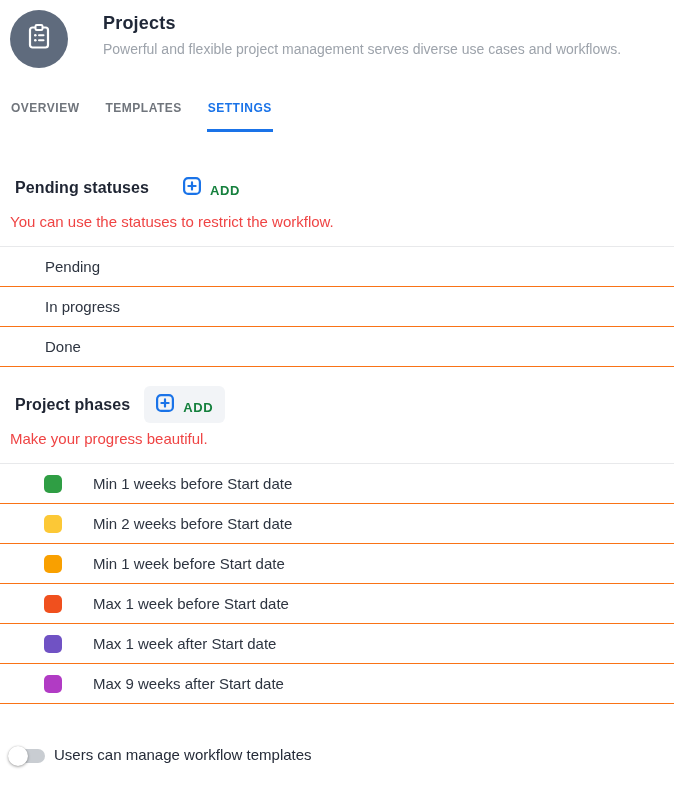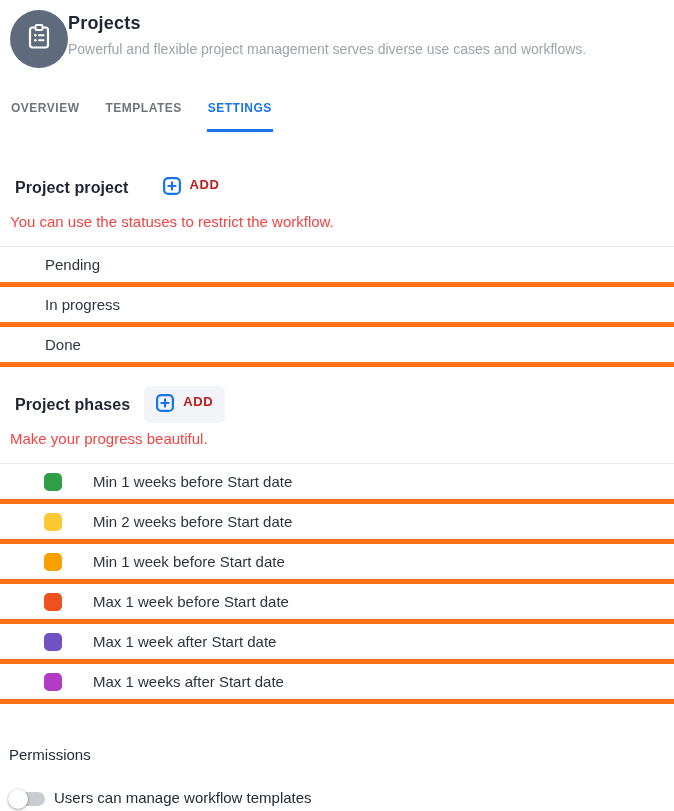--- a/index.html
+++ b/index.html
@@ -14,54 +14,54 @@
   }
   .page { width: 674px; height: 811px; background: #fff; }
 
   
   .header { display: flex; padding: 10px 10px 0 10px; }
   .avatar {
     width: 58px; height: 58px; border-radius: 50%;
     background: #5f6b7d; flex: 0 0 58px;
     display: flex; align-items: center; justify-content: center;
   }
-  .header-text { padding-top: 3px; }
+  .header-text { margin-left: 35px; padding-top: 3px; }
   .page-title { font-size: 18px; font-weight: 700; color: #202838; letter-spacing: .2px; }
   .page-subtitle { margin-top: 7px; font-size: 14px; color: #9da3ab; }
 
   
   .tabs { display: flex; gap: 24px; margin: 33px 8px 0 10px; }
   .tab {
     background: none; border: none; cursor: pointer;
     font-family: inherit; font-size: 12px; font-weight: 600;
     letter-spacing: .5px; color: #70757c;
     padding: 0 1px 14px 1px; border-bottom: 3px solid transparent;
   }
   .tab.active { color: #1a73e8; border-bottom-color: #1a73e8; }
 
   
   .section-head { display: flex; align-items: center; margin-left: 15px; }
   .statuses .section-head { margin-top: 37px; }
   .phases   .section-head { margin-top: 19px; }
   .section-title { font-size: 16px; font-weight: 700; color: #1f2533; letter-spacing: .1px; }
   .add-btn {
-    display: inline-flex; align-items: flex-start; gap: 9px;
+    display: inline-flex; align-items: flex-end; gap: 9px;
     background: none; border: none; cursor: pointer;
     font-family: inherit; font-size: 13px; font-weight: 700;
-    letter-spacing: .6px; color: #b91c1c; margin-left: 22px;
+    letter-spacing: .6px; color: #15803d; margin-left: 22px;
     padding: 8px 12px; border-radius: 6px;
   }
   .add-btn.tinted { background: #f2f4f7; margin-left: 14px; }
   .add-icon { display: block; }
   .section-desc { margin: 7px 0 0 10px; font-size: 15px; color: #ef4444; }
 
   .rows { list-style: none; margin-top: 16px; border-top: 1px solid #e8e9eb; }
   .row {
     height: 40px; display: flex; align-items: center;
-    border-bottom: 5px solid #f97316; cursor: pointer; background: #fff;
+    border-bottom: 1px solid #f97316; cursor: pointer; background: #fff;
   }
   .status-row { padding-left: 45px; }
   .row-label { font-size: 15px; color: #2d3440; }
   .phase-row { padding-left: 44px; }
   .swatch { width: 18px; height: 18px; border-radius: 5px; margin-right: 31px; flex: 0 0 18px; }
 
   
   .permissions { margin-top: 42px; }
   .permissions-title { margin-left: 9px; font-size: 15px; font-weight: 500; color: #252b38; }
   .toggle-row { display: flex; margin: 26px 12px 0 8px; }
@@ -111,21 +111,21 @@
       <button class="tab">
       <span>TEMPLATES</span>
     </button>
       <button class="tab active">
       <span>SETTINGS</span>
     </button>
     </nav>
 
   <section class="section statuses">
     <div class="section-head">
-      <h2 class="section-title">Project project</h2>
+      <h2 class="section-title">Pending statuses</h2>
       <button class="add-btn">
         <span class="add-icon">
           <svg width="18" height="18" viewBox="0 0 18 18" fill="none">
             <rect x="1.1" y="1.1" width="15.8" height="15.8" rx="4" stroke="#1a73e8" stroke-width="2.2"></rect>
             <path d="M9 5.4v7.2M5.4 9h7.2" stroke="#1a73e8" stroke-width="2.2" stroke-linecap="round"></path>
           </svg>
         </span>
         <span>ADD</span>
       </button>
     </div>
@@ -173,27 +173,26 @@
         <li class="row phase-row">
       <span class="swatch" style="background: rgb(240, 80, 30);"></span>
       <span class="row-label">Max 1 week before Start date</span>
     </li>
         <li class="row phase-row">
       <span class="swatch" style="background: rgb(112, 82, 196);"></span>
       <span class="row-label">Max 1 week after Start date</span>
     </li>
         <li class="row phase-row">
       <span class="swatch" style="background: rgb(177, 59, 196);"></span>
-      <span class="row-label">Max 1 weeks after Start date</span>
+      <span class="row-label">Max 9 weeks after Start date</span>
     </li>
       </ul>
   </section>
 
   <section class="permissions">
-    <h3 class="permissions-title">Permissions</h3>
     <div class="toggle-row">
       <button class="switch" aria-checked="false" role="switch">
         <span class="track"></span>
         <span class="knob"></span>
       </button>
       <span class="toggle-label">Users can manage workflow templates</span>
     </div>
   </section>
 
 </div>

